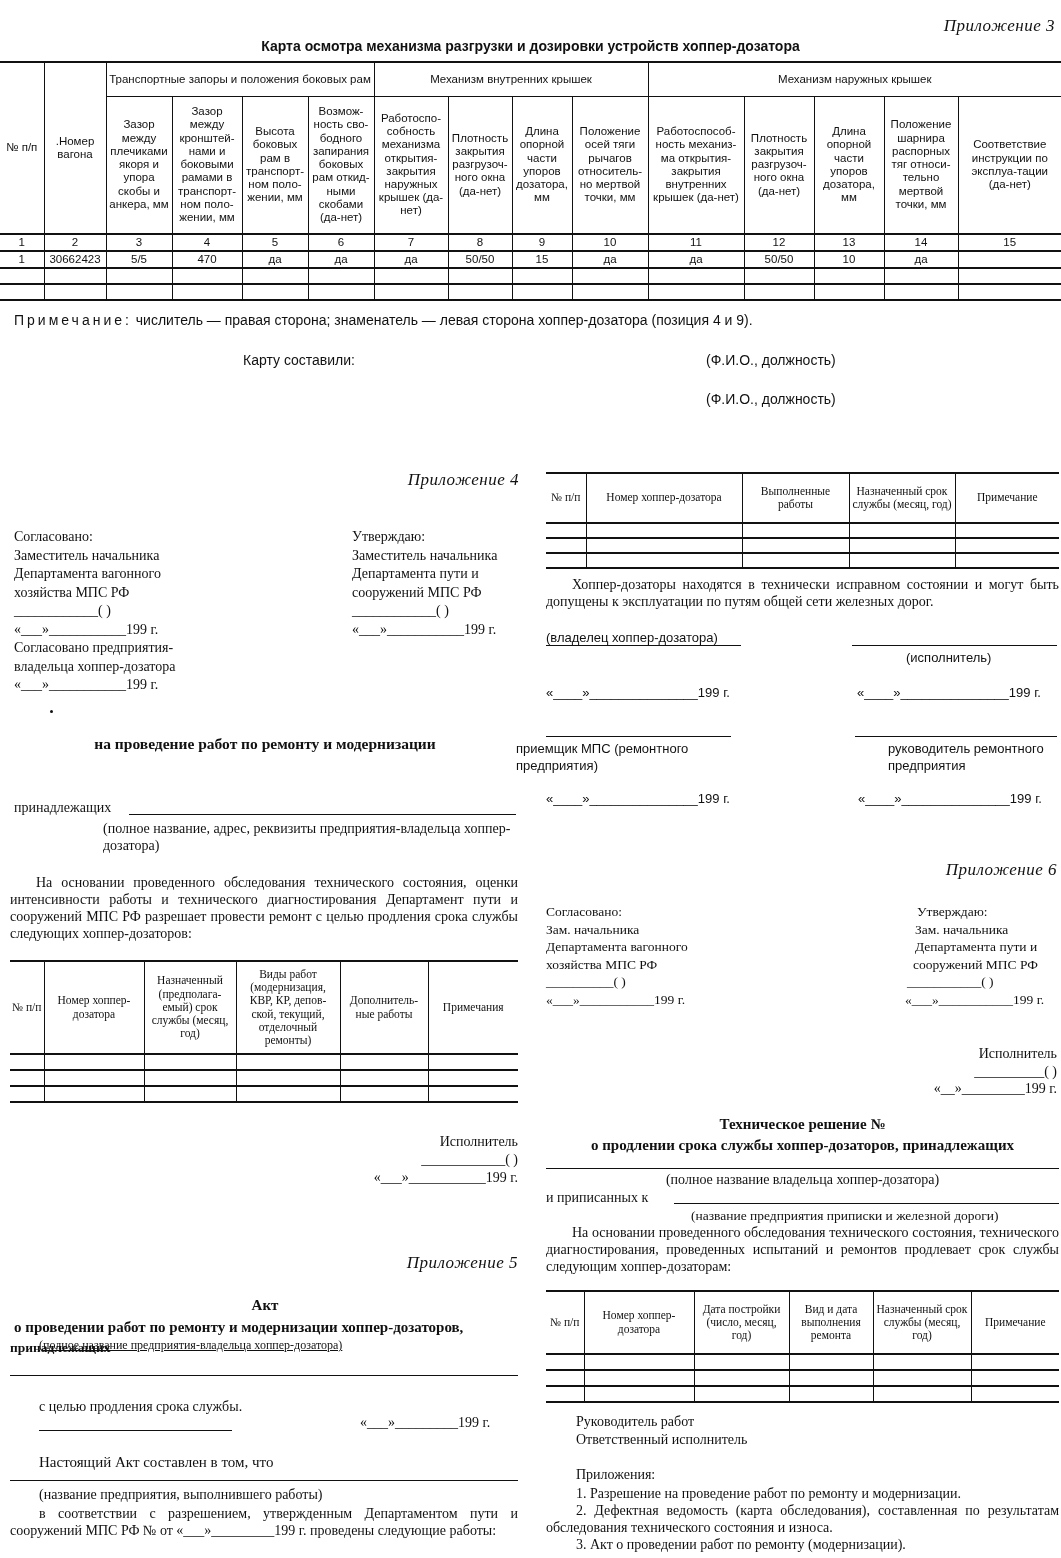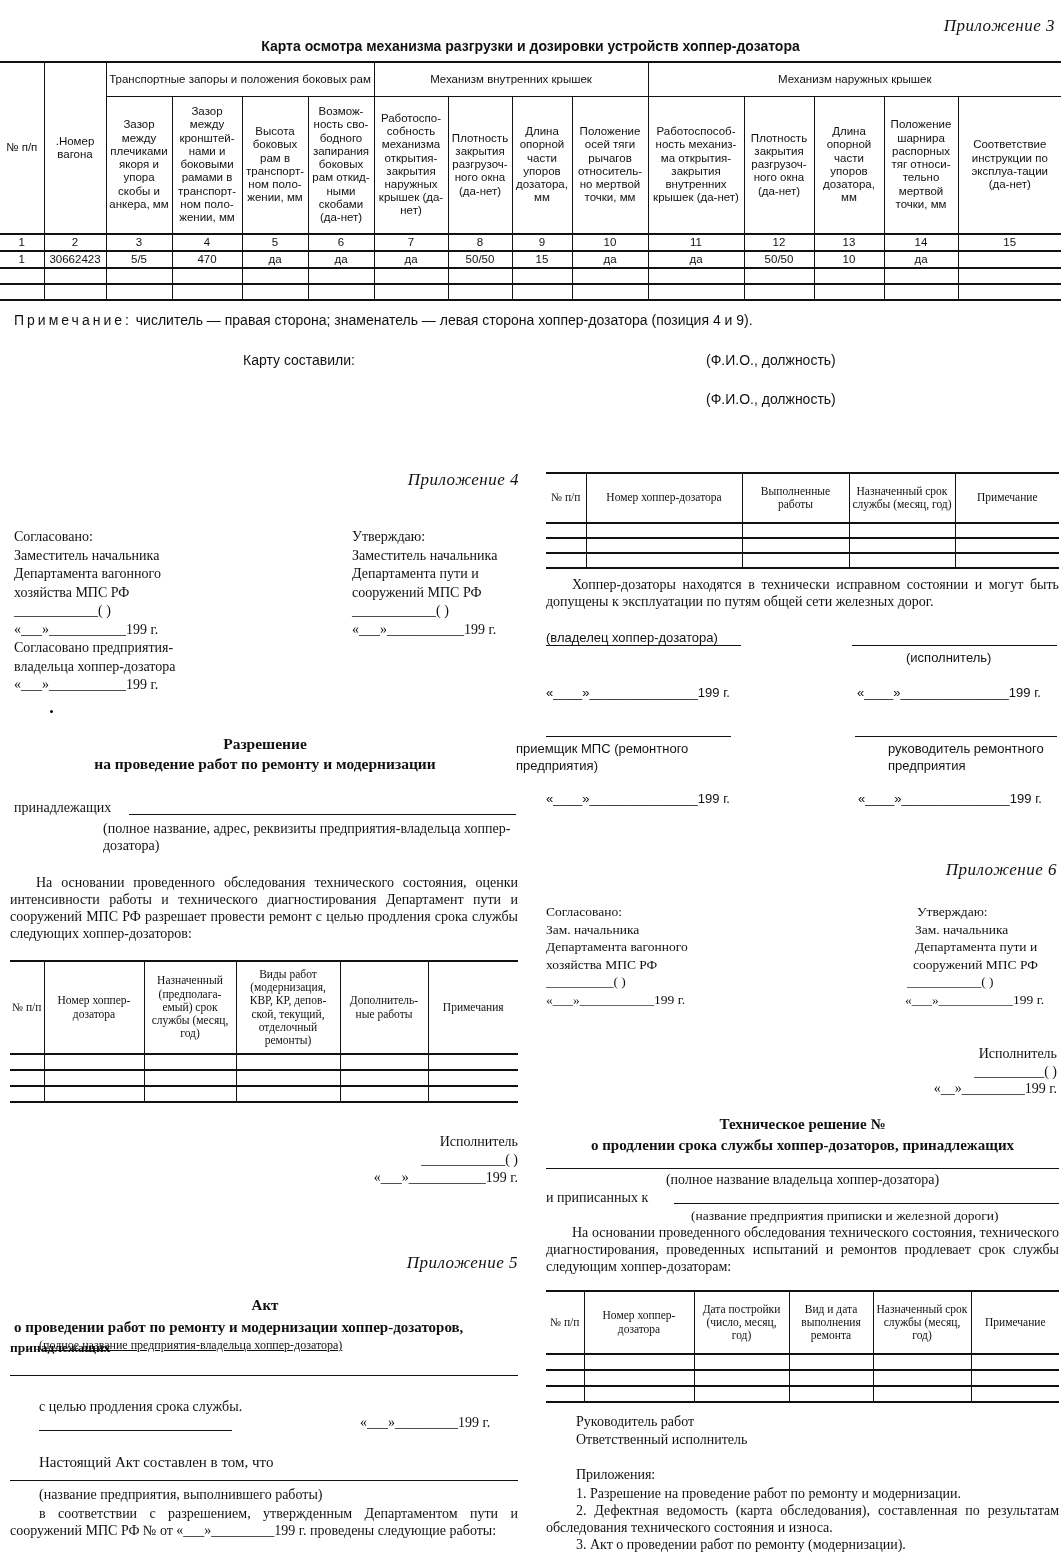--- a/index.html
+++ b/index.html
@@ -166,21 +166,20 @@
   <div>Утверждаю:</div>
   <div>Заместитель начальника</div>
   <div>Департамента пути и</div>
   <div>сооружений МПС РФ</div>
   <div>____________(       )</div>
   <div>«___»___________199 г.</div>
 </div>
 <div class="abs" style="left:50px; top:710px; width:3px; height:3px; background:#111; border-radius:50%;"></div>
 
 <div class="abs bold center" style="left:0; width:530px; top:734px; font-size:15.5px; line-height:20px;">
-  <div>Разрешение</div>
   <div>на проведение работ по ремонту и модернизации</div>
 </div>
 <div class="abs" style="left:14px; top:800px; font-size:14px;">принадлежащих</div>
 <div class="line" style="left:129px; width:387px; top:814px;"></div>
 <div class="abs" style="left:103px; width:415px; top:820px; font-size:14px; line-height:17px;">(полное название, адрес, реквизиты предприятия-владельца хоппер-дозатора)</div>
 
 <div class="para indent" style="left:10px; width:508px; top:874px;">На основании проведенного обследования технического состояния, оценки интенсивности работы и технического диагностирования Департамент пути и сооружений МПС РФ разрешает провести ремонт с целью продления срока службы следующих хоппер-дозаторов:</div>
 
 <table class="doc" style="left:10px; top:960px; width:508px;">
   <colgroup>

